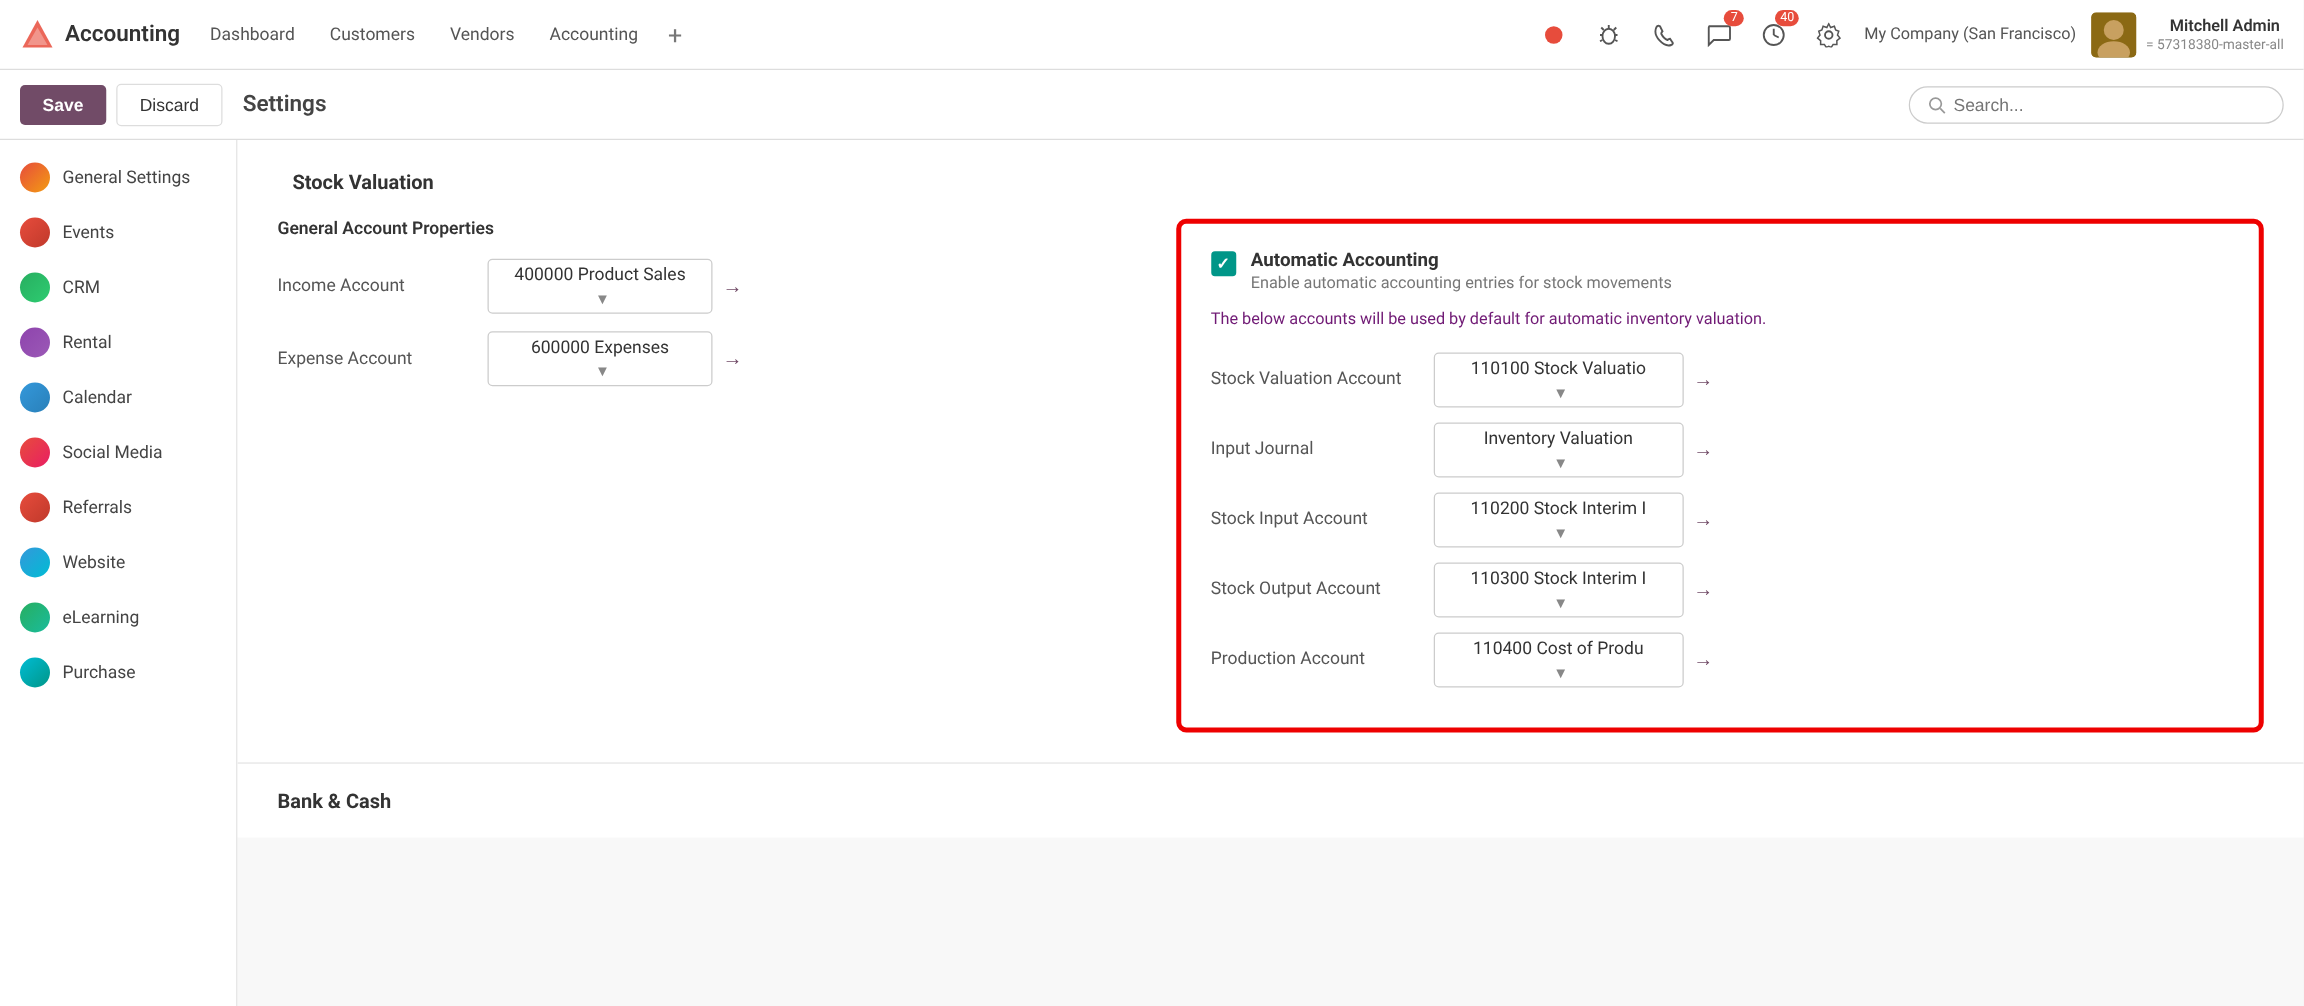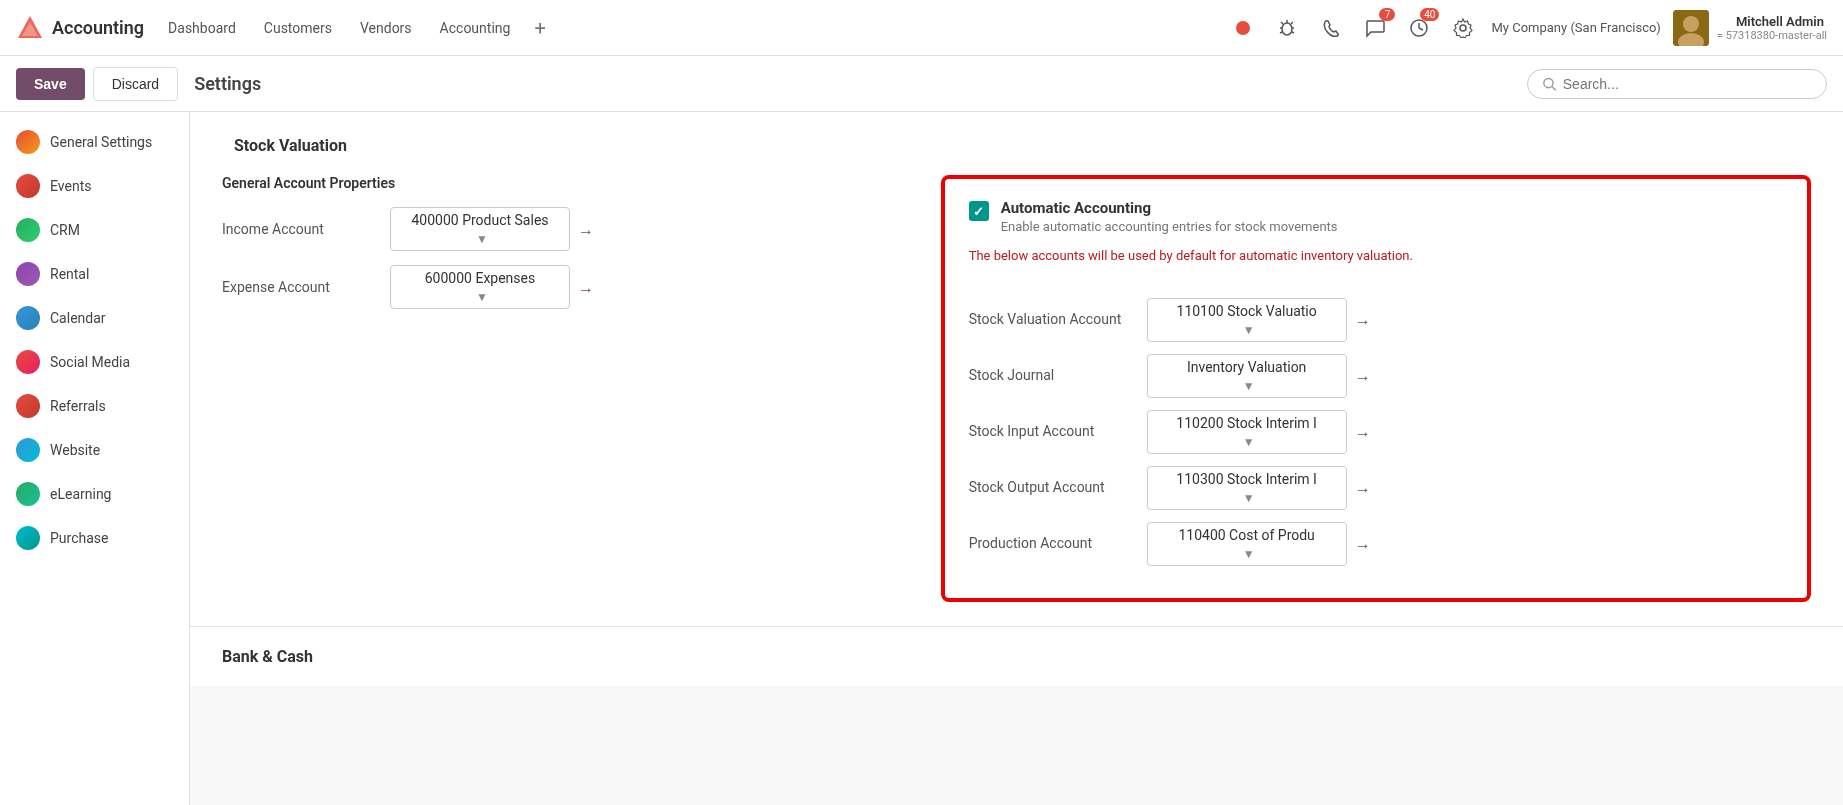--- a/index.html
+++ b/index.html
@@ -66,21 +66,21 @@
     
     .auto-accounting-box {
       border: 4px solid #e00; border-radius: 8px; padding: 20px 24px;
       background: #fff; flex: 1.2; min-width: 500px;
     }
     .auto-accounting-header { display: flex; align-items: flex-start; gap: 12px; margin-bottom: 12px; }
     .checkbox-teal { width: 20px; height: 20px; background: #009688; border: 2px solid #009688; border-radius: 3px; display: flex; align-items: center; justify-content: center; flex-shrink: 0; cursor: pointer; margin-top: 2px; }
     .checkbox-teal::after { content: '✓'; color: #fff; font-size: 13px; font-weight: 700; }
     .auto-accounting-title { font-size: 15px; font-weight: 700; color: #333; }
     .auto-accounting-subtitle { font-size: 13px; color: #777; margin-top: 2px; }
-    .auto-accounting-desc { font-size: 13px; color: #b91c1c; margin-bottom: 32px; line-height: 1.5; }
+    .auto-accounting-desc { font-size: 13px; color: #701a75; margin-bottom: 16px; line-height: 1.5; }
     .auto-row { display: flex; align-items: center; margin-bottom: 12px; gap: 8px; }
     .auto-label { width: 170px; color: #555; font-size: 14px; flex-shrink: 0; line-height: 1.4; }
     .auto-value { display: flex; align-items: center; gap: 4px; }
 
     
     .bank-section { background: #fff; padding: 20px 32px; }
     .bank-section-title { font-size: 16px; font-weight: 700; color: #333; }
 
     .scrollbar-thin::-webkit-scrollbar { width: 6px; }
     .scrollbar-thin::-webkit-scrollbar-thumb { background: #ccc; border-radius: 3px; }
@@ -274,21 +274,21 @@
                 <span class="auto-label">Stock Valuation Account</span>
                 <div class="auto-value">
                   <div class="dropdown-field" style="min-width: 200px;">
                     <span>110100 Stock Valuatio</span>
                     <span class="dropdown-arrow">▼</span>
                   </div>
                   <span class="arrow-link">→</span>
                 </div>
               </div>
               <div class="auto-row">
-                <span class="auto-label">Stock Journal</span>
+                <span class="auto-label">Input Journal</span>
                 <div class="auto-value">
                   <div class="dropdown-field" style="min-width: 200px;">
                     <span>Inventory Valuation</span>
                     <span class="dropdown-arrow">▼</span>
                   </div>
                   <span class="arrow-link">→</span>
                 </div>
               </div>
               <div class="auto-row">
                 <span class="auto-label">Stock Input Account</span>

